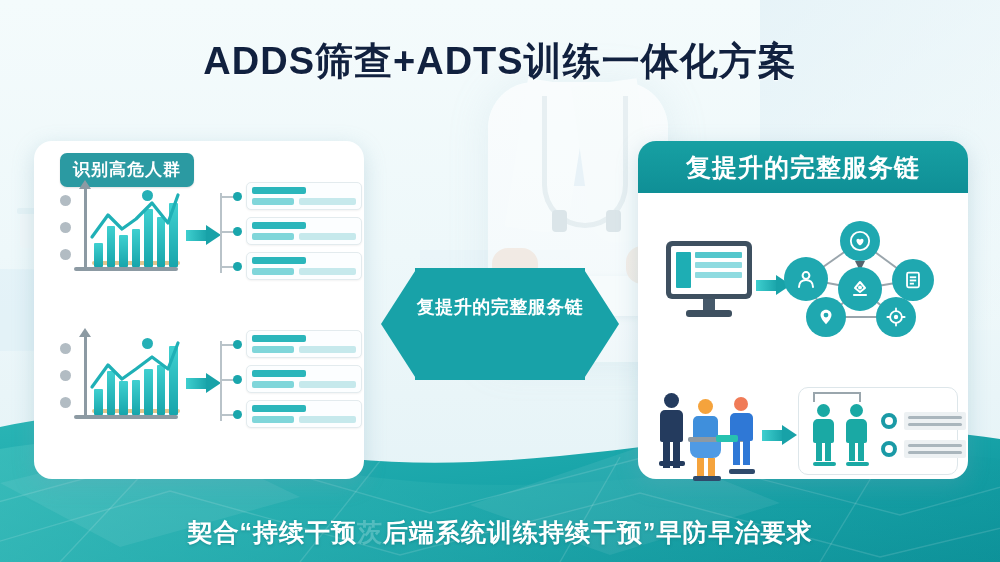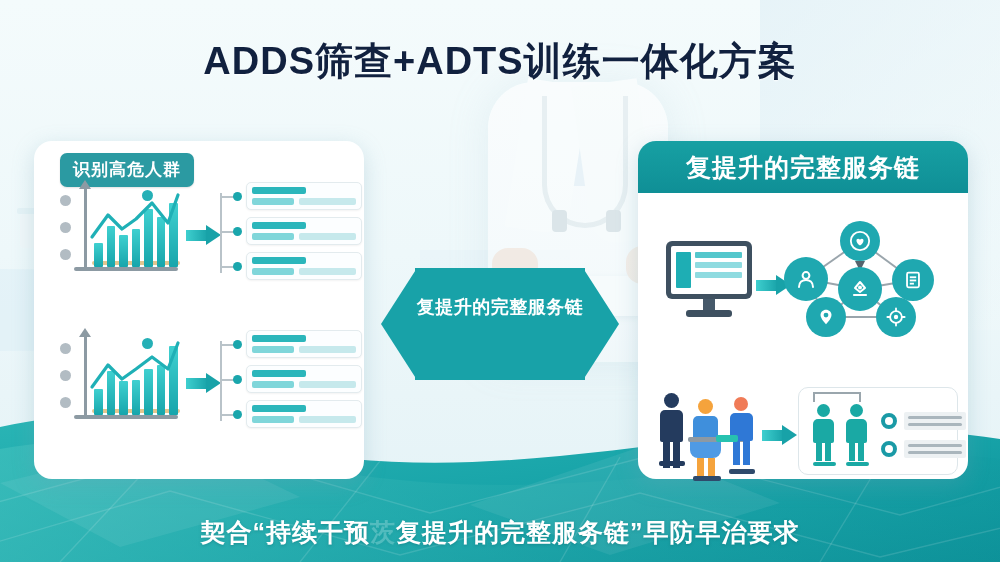--- a/index.html
+++ b/index.html
@@ -524,14 +524,14 @@
               <i></i>
             </span>
         </div>
       </div>
     </div>
 
   </div>
 </div>
 
 <div class="footer">
-  <span>契合“持续干预</span><span class="dim">茨</span><span>复提升的完整服务链”早防早治要求</span>
+  <span>契合“持续干预</span><span class="dim">茨</span><span>后端系统训练持续干预”早防早治要求</span>
 </div>
 
 </body></html>

